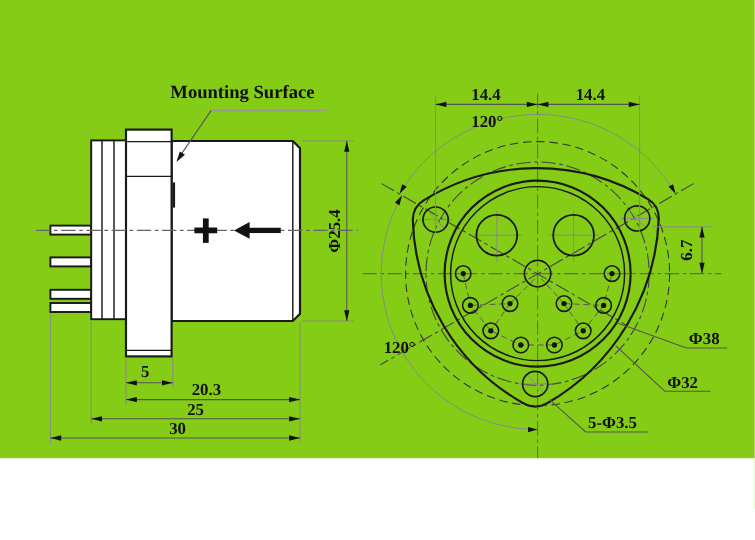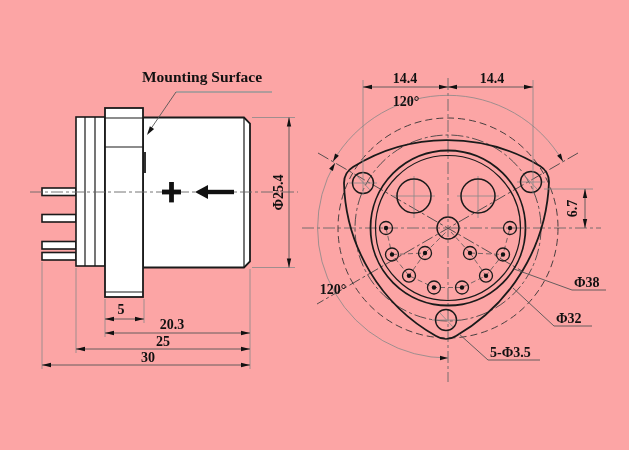--- a/index.html
+++ b/index.html
@@ -1,16 +1,16 @@
 <!DOCTYPE html>
 <html><head>
 <meta charset="utf-8">
 <style>
   html,body{margin:0;padding:0;background:#fff;}
-  .stage{position:relative;width:629px;height:450px;background:#fca5a5;overflow:hidden;
+  .stage{position:relative;width:629px;height:382px;background:#84cc16;overflow:hidden;
          font-family:"Liberation Serif", serif;}
   svg text{font-family:"Liberation Serif", serif;font-weight:bold;fill:#111;}
   .outline{stroke:#1a1a1a;stroke-width:1.8;fill:#fff;}
   .outline-n{stroke:#1a1a1a;stroke-width:1.8;fill:none;}
   .med{stroke:#1a1a1a;stroke-width:1.2;fill:none;}
   .thin{stroke:#888;stroke-width:0.8;fill:none;}
   .dim{stroke:#555;stroke-width:0.9;fill:none;}
   .cl{stroke:#666;stroke-width:0.9;fill:none;stroke-dasharray:12 3 3 3;}
   .dashed{stroke:#333;stroke-width:0.9;fill:none;stroke-dasharray:7 4;}
   .dashdot{stroke:#444;stroke-width:0.9;fill:none;stroke-dasharray:12 3 3 3;}

